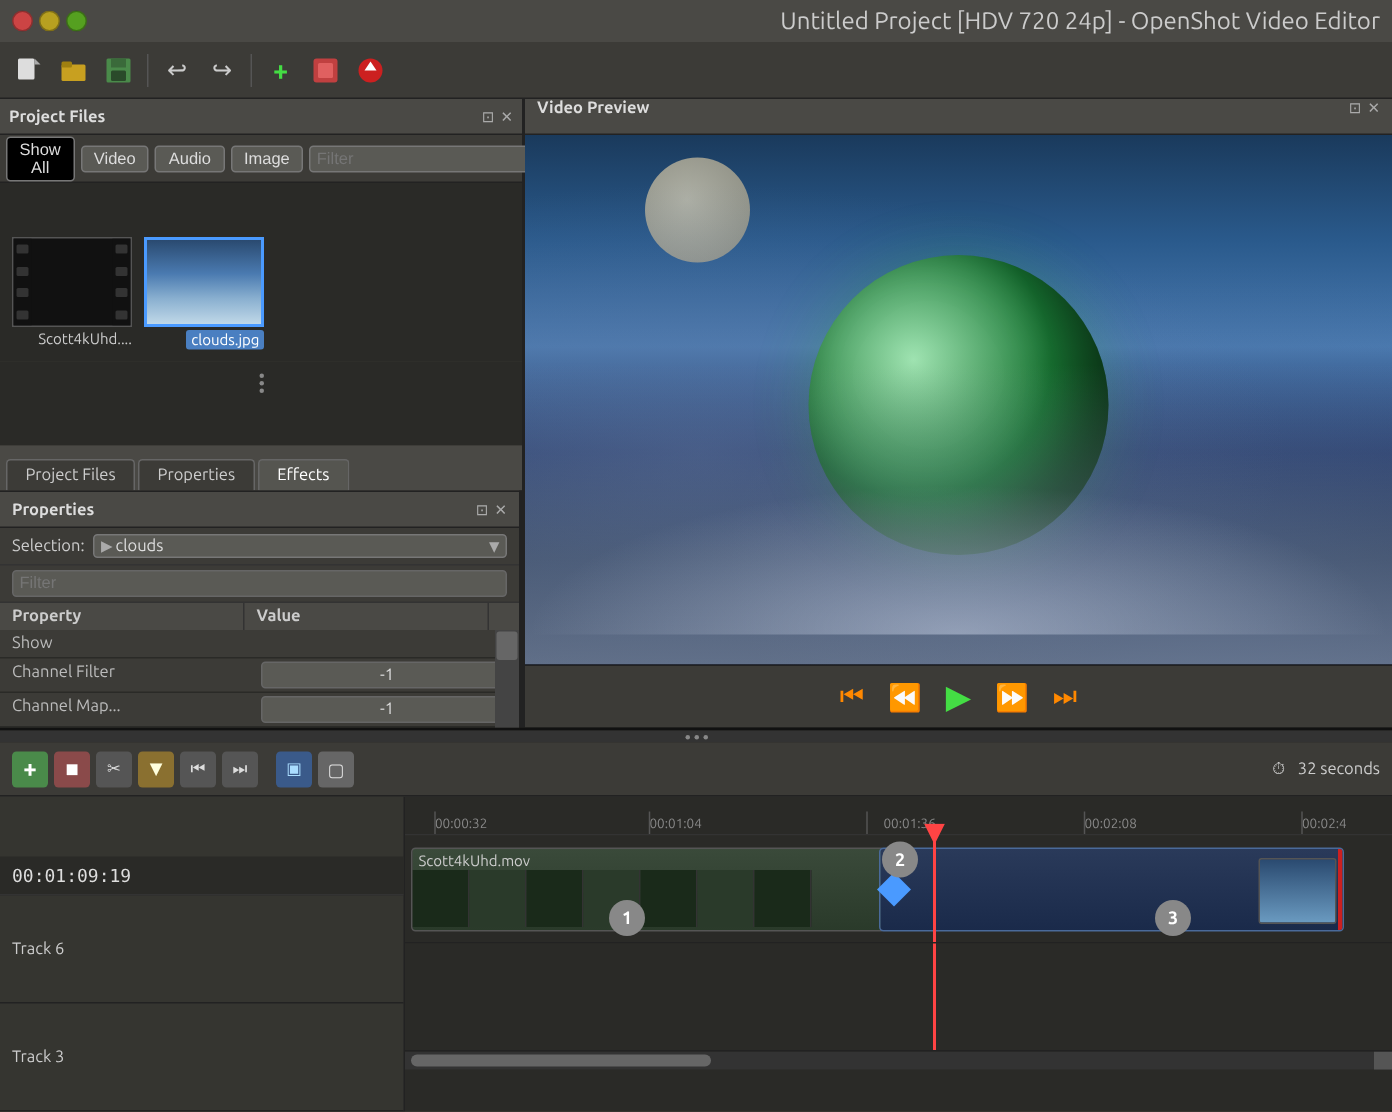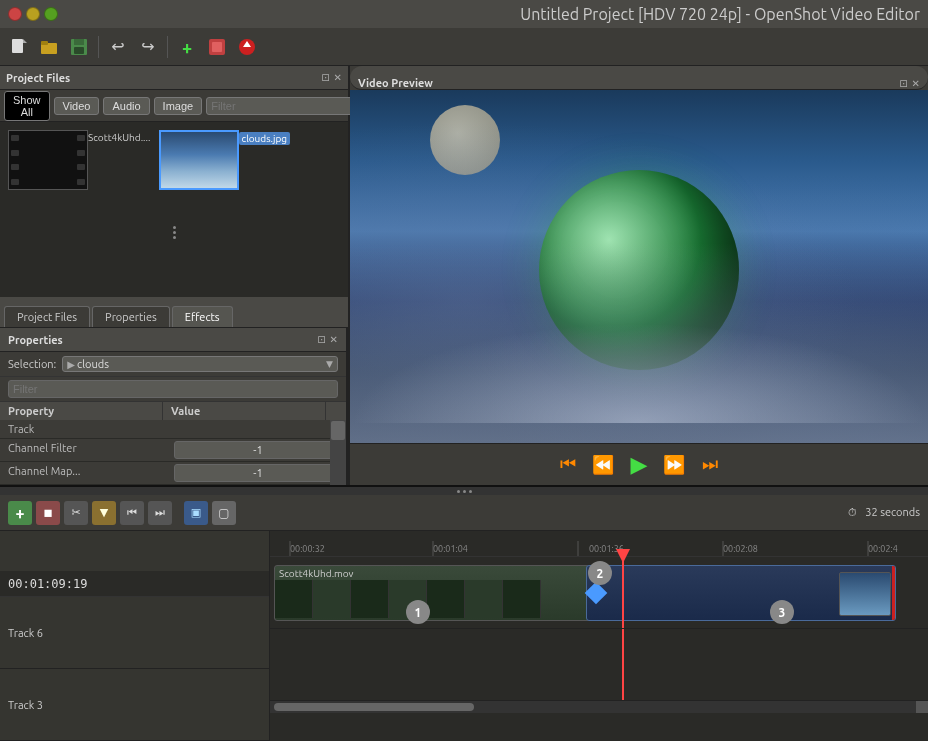--- a/index.html
+++ b/index.html
@@ -32,21 +32,21 @@
     .panel-icons { display: flex; gap: 4px; }
     .panel-icon { font-size: 10px; color: #aaa; cursor: pointer; }
 
     .project-files-toolbar { height: 32px; background: #3c3b37; display: flex; align-items: center; padding: 0 4px; gap: 4px; border-bottom: 1px solid #222; }
     .filter-btn { background: #5a5a55; border: 1px solid #777; color: #ddd; padding: 2px 8px; border-radius: 3px; font-size: 11px; cursor: pointer; }
     .filter-btn.active { background: #000000; }
     .filter-input { flex: 1; background: #5a5a55; border: 1px solid #777; color: #ddd; padding: 2px 4px; border-radius: 3px; font-size: 11px; }
     .clear-btn { background: none; border: none; color: #aaa; cursor: pointer; font-size: 14px; }
 
     .project-files-content { flex: 1; background: #2a2a27; padding: 8px; display: flex; gap: 8px; align-items: flex-start; }
-    .file-item { display: flex; flex-direction: row; align-items: flex-start; cursor: pointer; }
+    .file-item { display: flex; flex-direction: column; align-items: flex-end; cursor: pointer; margin-top: 28px; }
     .file-thumbnail { width: 80px; height: 60px; background: #1a1a17; border: 1px solid #555; display: flex; align-items: center; justify-content: center; position: relative; overflow: hidden; }
     .file-label { font-size: 10px; color: #ccc; margin-top: 2px; text-align: center; max-width: 80px; }
     .file-label.selected { background: #4a7fc1; padding: 1px 3px; border-radius: 2px; color: white; }
 
     
     .film-strip { position: absolute; left: 0; top: 0; bottom: 0; width: 12px; background: #111; display: flex; flex-direction: column; justify-content: space-around; }
     .film-hole { width: 8px; height: 6px; background: #333; margin: 0 auto; border-radius: 1px; }
     .film-strip-r { position: absolute; right: 0; top: 0; bottom: 0; width: 12px; background: #111; display: flex; flex-direction: column; justify-content: space-around; }
     .tab-bar { height: 30px; background: #4a4945; display: flex; align-items: flex-end; padding: 0 4px; gap: 2px; }
     .tab { padding: 4px 12px; background: #3c3b37; border: 1px solid #666; border-bottom: none; font-size: 11px; cursor: pointer; border-radius: 3px 3px 0 0; color: #ccc; }
@@ -63,21 +63,21 @@
     .filter-row input { width: 100%; background: #5a5a55; border: 1px solid #666; color: #ddd; padding: 2px 4px; font-size: 11px; border-radius: 3px; }
     .prop-table-header { display: flex; background: #4a4945; }
     .prop-col-header { flex: 1; padding: 3px 8px; font-size: 11px; font-weight: bold; color: #ccc; border-right: 1px solid #333; }
     .prop-row { display: flex; border-bottom: 1px solid #2a2a27; }
     .prop-cell { flex: 1; padding: 3px 8px; font-size: 11px; }
     .prop-cell.label { color: #bbb; }
     .prop-value-btn { flex: 1; background: #5a5a55; border: 1px solid #666; color: #ddd; padding: 2px 6px; font-size: 11px; border-radius: 3px; text-align: center; margin: 2px 4px; }
 
     
     .right-panel { flex: 1; display: flex; flex-direction: column; }
-    .preview-header { height: 24px; background: #4a4945; display: flex; align-items: flex-end; padding: 0 8px; border-bottom: 1px solid #222; border-radius: 12px; }
+    .preview-header { height: 24px; background: #4a4945; display: flex; align-items: flex-start; padding: 0 8px; border-bottom: 1px solid #222; }
     .preview-content { flex: 1; background: #000; position: relative; }
 
     
     .video-canvas { width: 100%; height: 100%; background: linear-gradient(180deg, #1a3a5c 0%, #2a5a8c 20%, #4a7ab0 40%, #1a3060 60%, #0a1830 80%, #0a1020 100%); position: relative; overflow: hidden; }
     .moon { position: absolute; top: 15px; left: 80px; width: 70px; height: 70px; border-radius: 50%; background: radial-gradient(circle at 40% 40%, #d0c8b0, #a09880); opacity: 0.8; }
     .glass-ball { position: absolute; top: 80px; left: 50%; transform: translateX(-50%); width: 200px; height: 200px; border-radius: 50%; background: radial-gradient(circle at 35% 35%, rgba(180,255,180,0.8), rgba(20,120,40,0.9) 50%, rgba(10,60,20,0.95)); box-shadow: inset -20px -20px 40px rgba(0,0,0,0.5), 0 0 40px rgba(50,200,50,0.2); }
 
     .preview-controls { height: 42px; background: #3c3b37; display: flex; align-items: center; justify-content: center; gap: 8px; border-top: 1px solid #222; }
     .ctrl-btn { background: none; border: none; cursor: pointer; font-size: 18px; color: #f80; padding: 4px; }
     .ctrl-btn.play { color: #4d4; font-size: 22px; }
@@ -260,21 +260,21 @@
         </div>
 
         <div class="prop-table-header">
           <div class="prop-col-header">Property</div>
           <div class="prop-col-header">Value</div>
           <div style="width:20px;"></div>
         </div>
 
         <div style="position:relative;">
           <div class="prop-row">
-            <div class="prop-cell label">Track</div>
+            <div class="prop-cell label">Show</div>
           </div>
           <div class="prop-row">
             <div class="prop-cell label">Channel Filter</div>
             <div class="prop-value-btn">-1</div>
           </div>
           <div class="prop-row">
             <div class="prop-cell label">Channel Map...</div>
             <div class="prop-value-btn">-1</div>
           </div>
 

